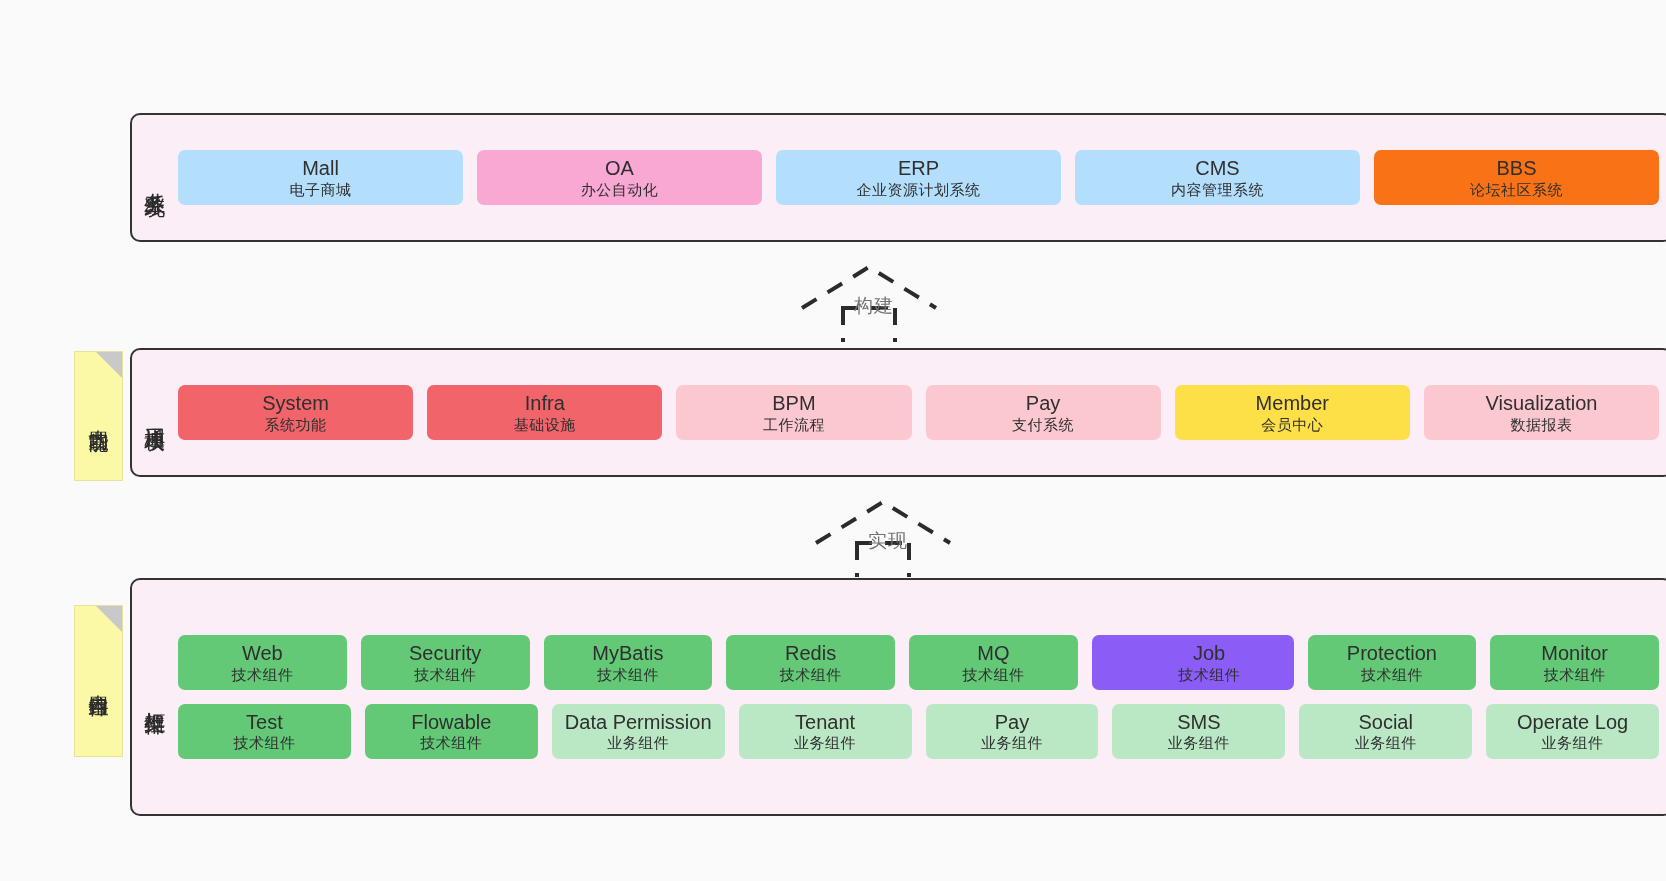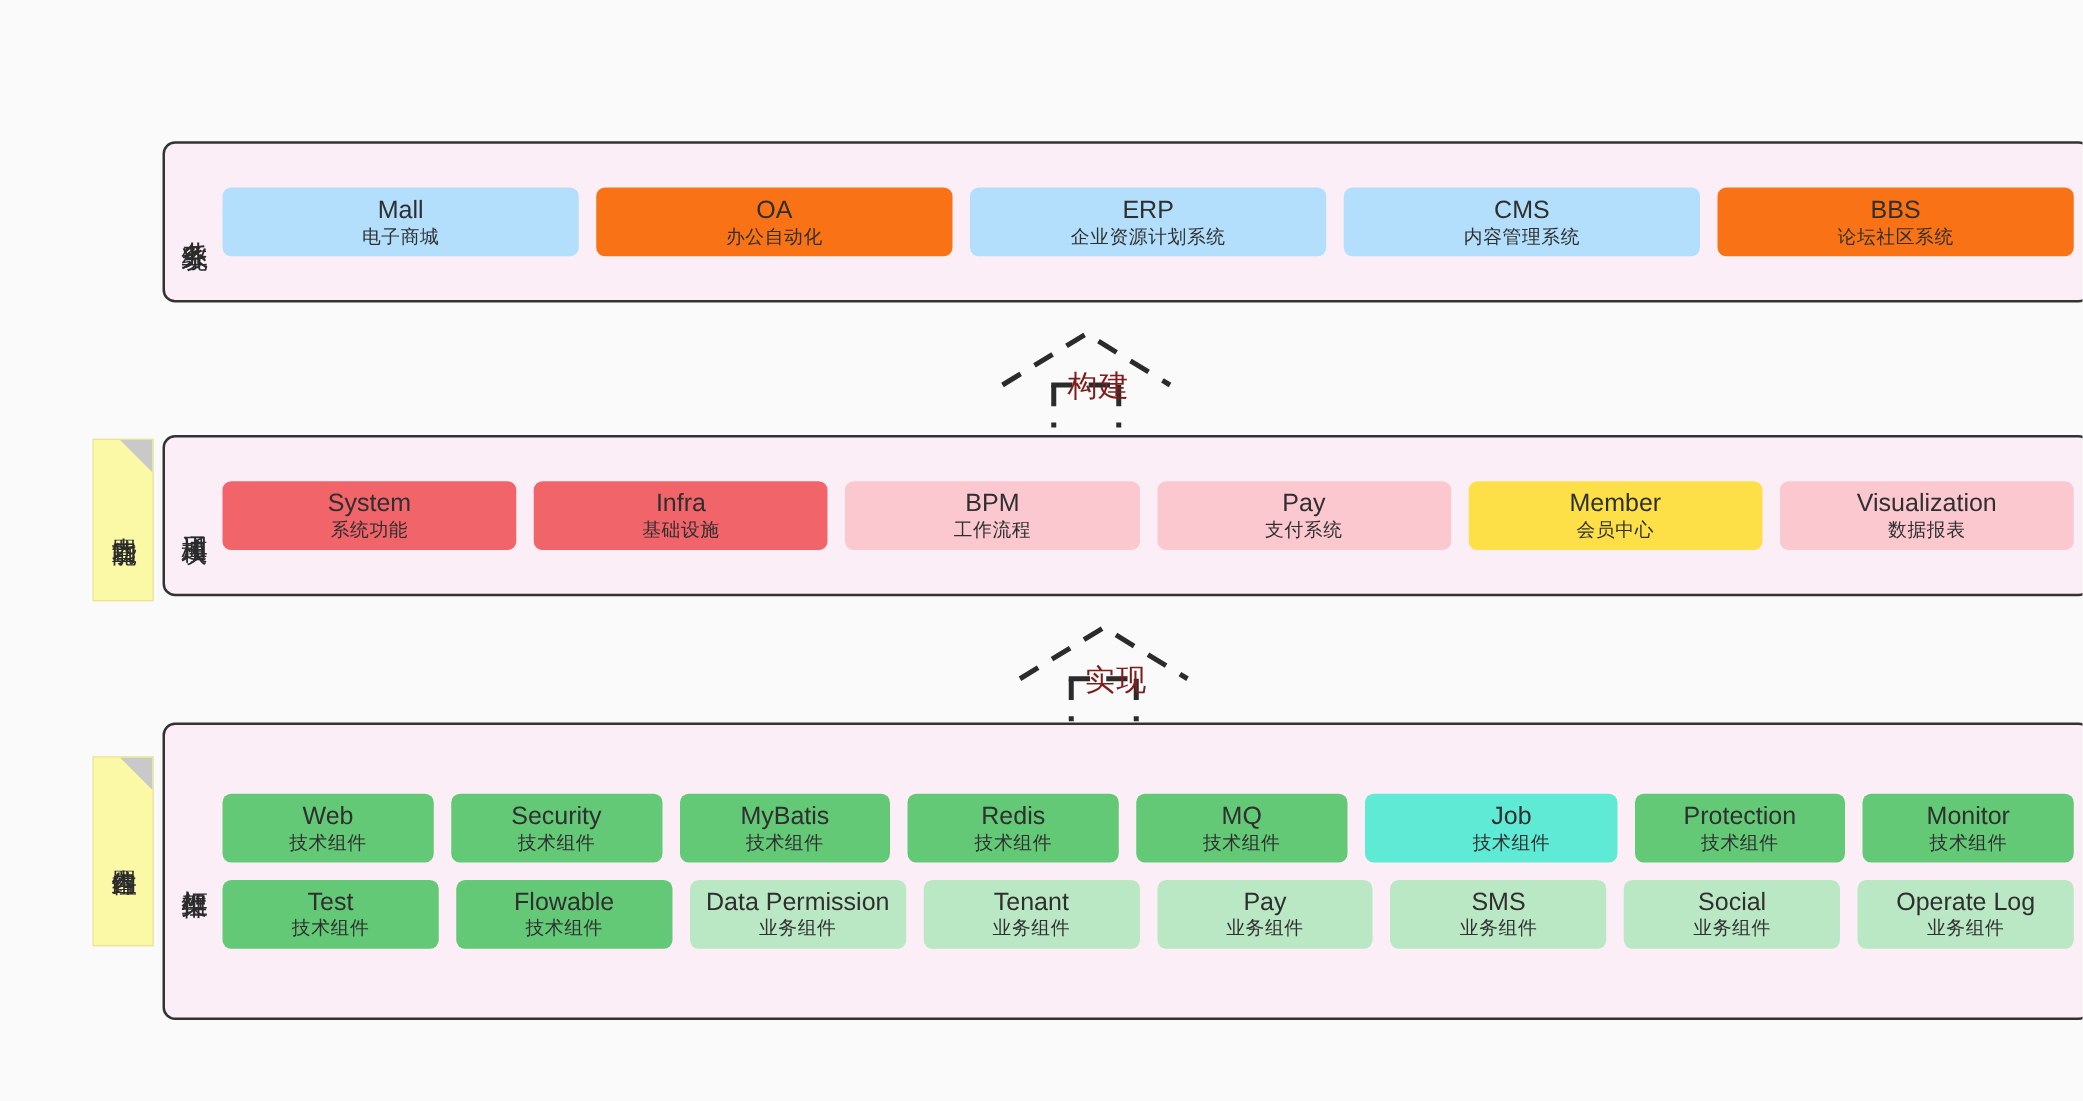--- a/index.html
+++ b/index.html
@@ -119,40 +119,40 @@
     border-color: transparent #c9c9c9 transparent transparent;
   }
 
   
   .uml-arrow {
     position: absolute;
   }
   .uml-arrow svg { display: block; }
   .uml-label {
     position: absolute;
-    font-size: 24px;
-    color: #7f1d1d;
+    font-size: 19px;
+    color: #737373;
     letter-spacing: 1px;
     white-space: nowrap;
   }
 </style>
 </head>
 <body>
 
 <div id="canvas">
 
   <div class="layer" id="layer-business" style="left:92px; top:113px; width:1543px; height:129px;">
     <div class="layer-title">业务系统</div>
     <div class="layer-body">
       <div class="row">
         <div class="node blue" style="background: rgb(179, 223, 252);">
           <span class="t-en">Mall</span>
           <span class="t-cn">电子商城</span>
         </div>
-        <div class="node blue" style="background: #f97316;">
+        <div class="node blue" style="background: #f9a8d4;">
           <span class="t-en">OA</span>
           <span class="t-cn">办公自动化</span>
         </div>
         <div class="node blue" style="background: rgb(179, 223, 252);">
           <span class="t-en">ERP</span>
           <span class="t-cn">企业资源计划系统</span>
         </div>
         <div class="node blue" style="background: rgb(179, 223, 252);">
           <span class="t-en">CMS</span>
           <span class="t-cn">内容管理系统</span>
@@ -238,21 +238,21 @@
           <span class="t-cn">技术组件</span>
         </div>
         <div class="node green" style="background: rgb(99, 201, 119);">
           <span class="t-en">Redis</span>
           <span class="t-cn">技术组件</span>
         </div>
         <div class="node green" style="background: rgb(99, 201, 119);">
           <span class="t-en">MQ</span>
           <span class="t-cn">技术组件</span>
         </div>
-        <div class="node green" style="background: #5eead4; padding-left: 37px;">
+        <div class="node green" style="background: #8b5cf6; padding-left: 37px;">
           <span class="t-en">Job</span>
           <span class="t-cn">技术组件</span>
         </div>
         <div class="node green" style="background: rgb(99, 201, 119);">
           <span class="t-en">Protection</span>
           <span class="t-cn">技术组件</span>
         </div>
         <div class="node green" style="background: rgb(99, 201, 119);">
           <span class="t-en">Monitor</span>
           <span class="t-cn">技术组件</span>

